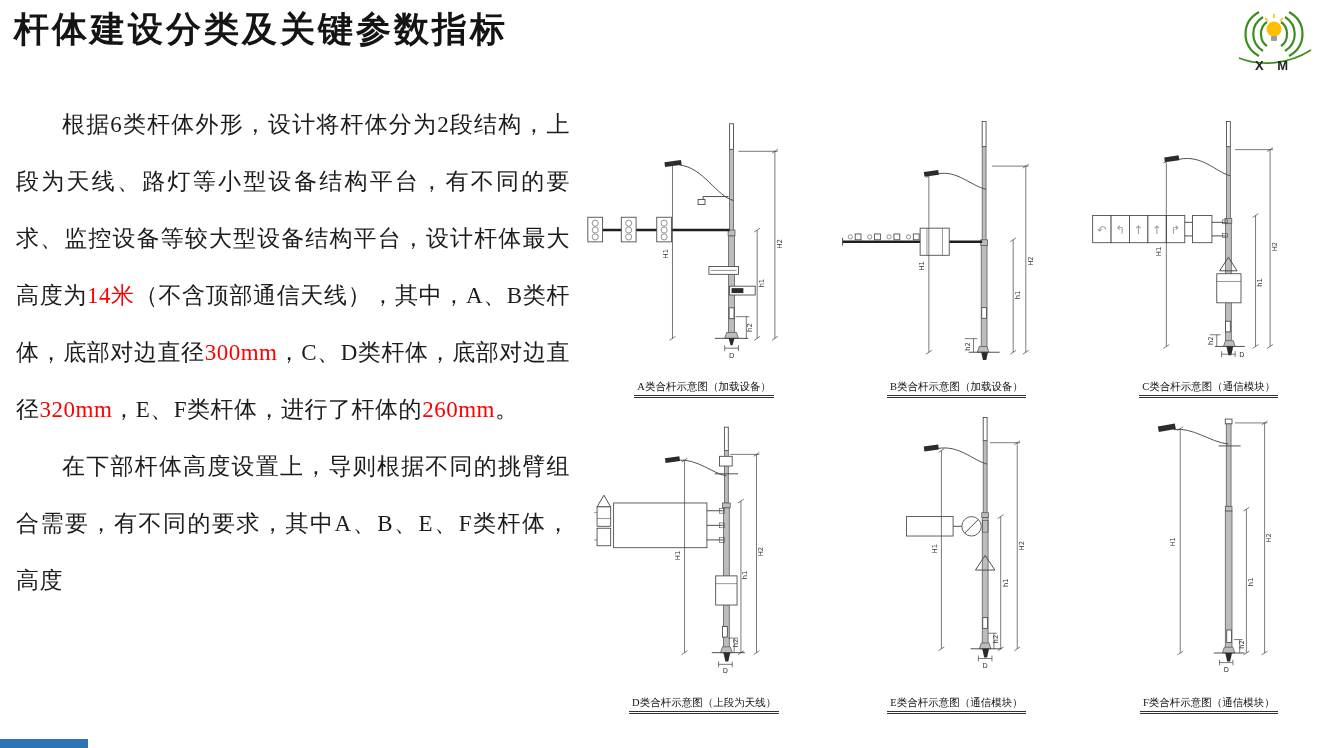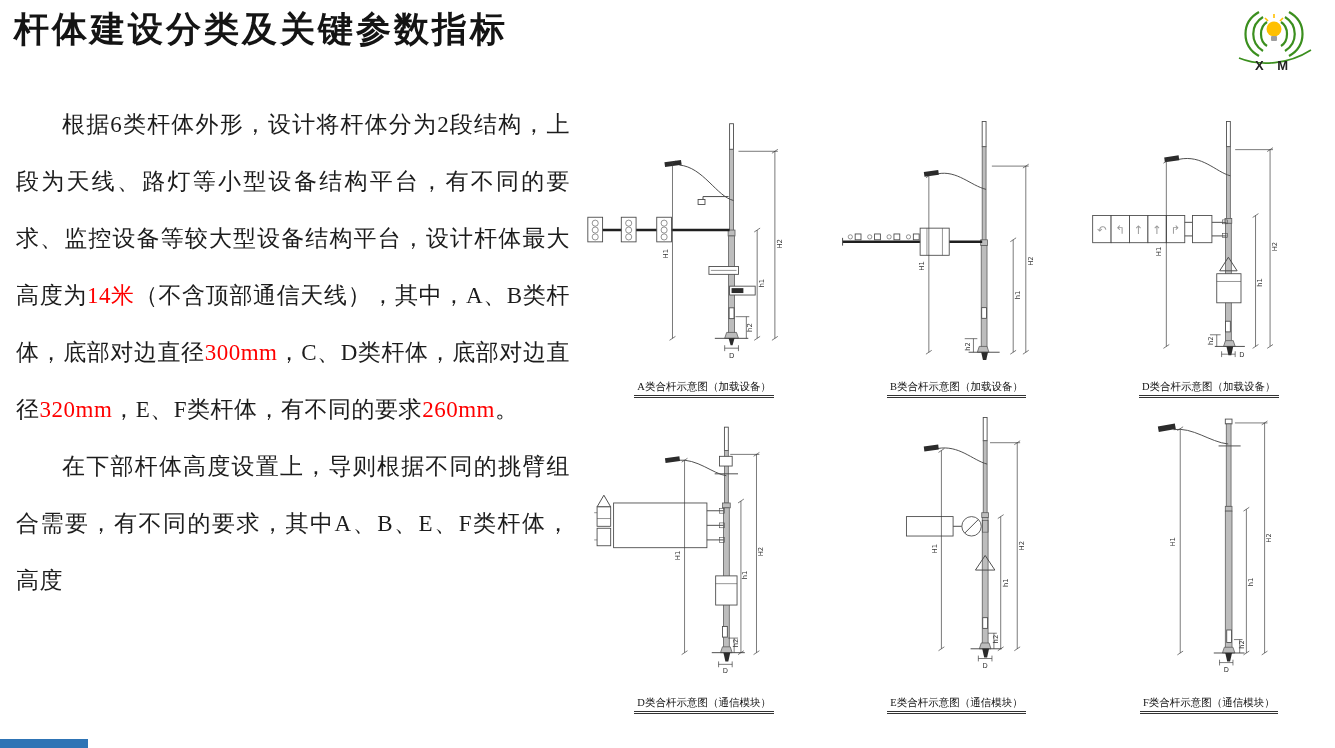--- a/index.html
+++ b/index.html
@@ -71,21 +71,21 @@
       <line x1="34" y1="12" x2="37" y2="15"></line>
       <line x1="52" y1="12" x2="49" y2="15"></line>
     </g>
     <circle cx="43" cy="23" r="7.5" fill="#FFC000"></circle>
     <rect x="40" y="30" width="6" height="5" rx="1" fill="#9e9e9e"></rect>
   </g>
   <text x="43" y="64" text-anchor="middle" font-family="Liberation Sans, sans-serif" font-size="13" font-weight="bold" letter-spacing="5" fill="#222">X M</text>
 </svg>
 
 <div class="body-text">
-    <p><span>根据6类杆体外形，设计将杆体分为2段结构，上段为天线、路灯等小型设备结构平台，有不同的要求、监控设备等较大型设备结构平台，设计杆体最大高度为</span><span class="red">14米</span><span>（不含顶部通信天线），其中，A、B类杆体，底部对边直径</span><span class="red">300mm</span><span>，C、D类杆体，底部对边直径</span><span class="red">320mm</span><span>，E、F类杆体，有不同的要求</span><span class="red">260mm</span><span>。</span></p>
+    <p><span>根据6类杆体外形，设计将杆体分为2段结构，上段为天线、路灯等小型设备结构平台，有不同的要求、监控设备等较大型设备结构平台，设计杆体最大高度为</span><span class="red">14米</span><span>（不含顶部通信天线），其中，A、B类杆体，底部对边直径</span><span class="red">300mm</span><span>，C、D类杆体，底部对边直径</span><span class="red">320mm</span><span>，E、F类杆体，进行了杆体的</span><span class="red">260mm</span><span>。</span></p>
     <p><span>在下部杆体高度设置上，导则根据不同的挑臂组合需要，有不同的要求，其中A、B、E、F类杆体，高度</span></p>
   </div>
 
 <div class="diagram-grid">
 
   <div class="cell">
     <svg width="250" height="258" viewBox="0 0 250 258">
       <rect class="sign" x="151" y="18" width="4" height="26"></rect>
       <rect class="pole" x="151" y="44" width="4" height="84"></rect>
       <rect class="pole" x="149.5" y="126" width="7" height="6"></rect>
@@ -244,21 +244,21 @@
         <text class="dimlabel" text-anchor="middle" transform="rotate(-90 180 182)" x="180" y="182">h1</text>
         <line class="dim" x1="133" y1="236" x2="133" y2="248"></line>
         <line class="dim" x1="126" y1="236" x2="137" y2="236"></line>
         <text class="dimlabel" text-anchor="middle" transform="rotate(-90 129 242)" x="129" y="242">h2</text>
         <line class="dim" x1="138" y1="256" x2="152" y2="256"></line>
         <line class="dim" x1="138" y1="253" x2="138" y2="259"></line>
         <line class="dim" x1="152" y1="253" x2="152" y2="259"></line>
         <text class="dimlabel" text-anchor="middle" x="159" y="259">D</text>
       </g>
     </svg>
-    <span class="caption">D类合杆示意图（加载设备）</span>
+    <span class="caption">C类合杆示意图（通信模块）</span>
   </div>
 
   <div class="cell">
     <svg width="250" height="286" viewBox="0 0 250 286">
       <rect class="sign" x="146" y="30" width="4" height="24"></rect>
       <rect class="pole" x="146" y="54" width="4" height="54"></rect>
       <rect class="sign" x="141" y="60" width="13" height="10"></rect>
       <line class="dwg" x1="136" y1="78" x2="160" y2="78"></line>
       <path class="dwg" stroke-width="1.3" d="M148,80 C134,78 118,62 98,64"></path>
       <rect class="dark" x="85" y="61" width="15" height="5" transform="rotate(-8 92 63)"></rect>
@@ -301,21 +301,21 @@
         <text class="dimlabel" text-anchor="middle" transform="rotate(-90 169 182)" x="169" y="182">h1</text>
         <line class="dim" x1="156" y1="247" x2="156" y2="262"></line>
         <line class="dim" x1="150" y1="247" x2="160" y2="247"></line>
         <text class="dimlabel" text-anchor="middle" transform="rotate(-90 160 252)" x="160" y="252">h2</text>
         <line class="dim" x1="140" y1="274" x2="154" y2="274"></line>
         <line class="dim" x1="140" y1="271" x2="140" y2="277"></line>
         <line class="dim" x1="154" y1="271" x2="154" y2="277"></line>
         <text class="dimlabel" text-anchor="middle" x="147" y="283">D</text>
       </g>
     </svg>
-    <span class="caption">D类合杆示意图（通信模块）</span>
+    <span class="caption">D类合杆示意图（上段为天线）</span>
   </div>
 
   <div class="cell">
     <svg width="250" height="286" viewBox="0 0 250 286">
       <rect class="sign" x="153" y="20" width="4" height="24"></rect>
       <rect class="pole" x="153" y="44" width="4" height="76"></rect>
       <rect class="pole" x="151.5" y="118" width="7" height="5"></rect>
       <rect class="pole" x="152" y="123" width="6" height="135"></rect>
       <path class="dwg" stroke-width="1.3" d="M157,68 C142,64 128,48 106,52"></path>
       <rect class="dark" x="92" y="49" width="15" height="5" transform="rotate(-8 99 51)"></rect>

